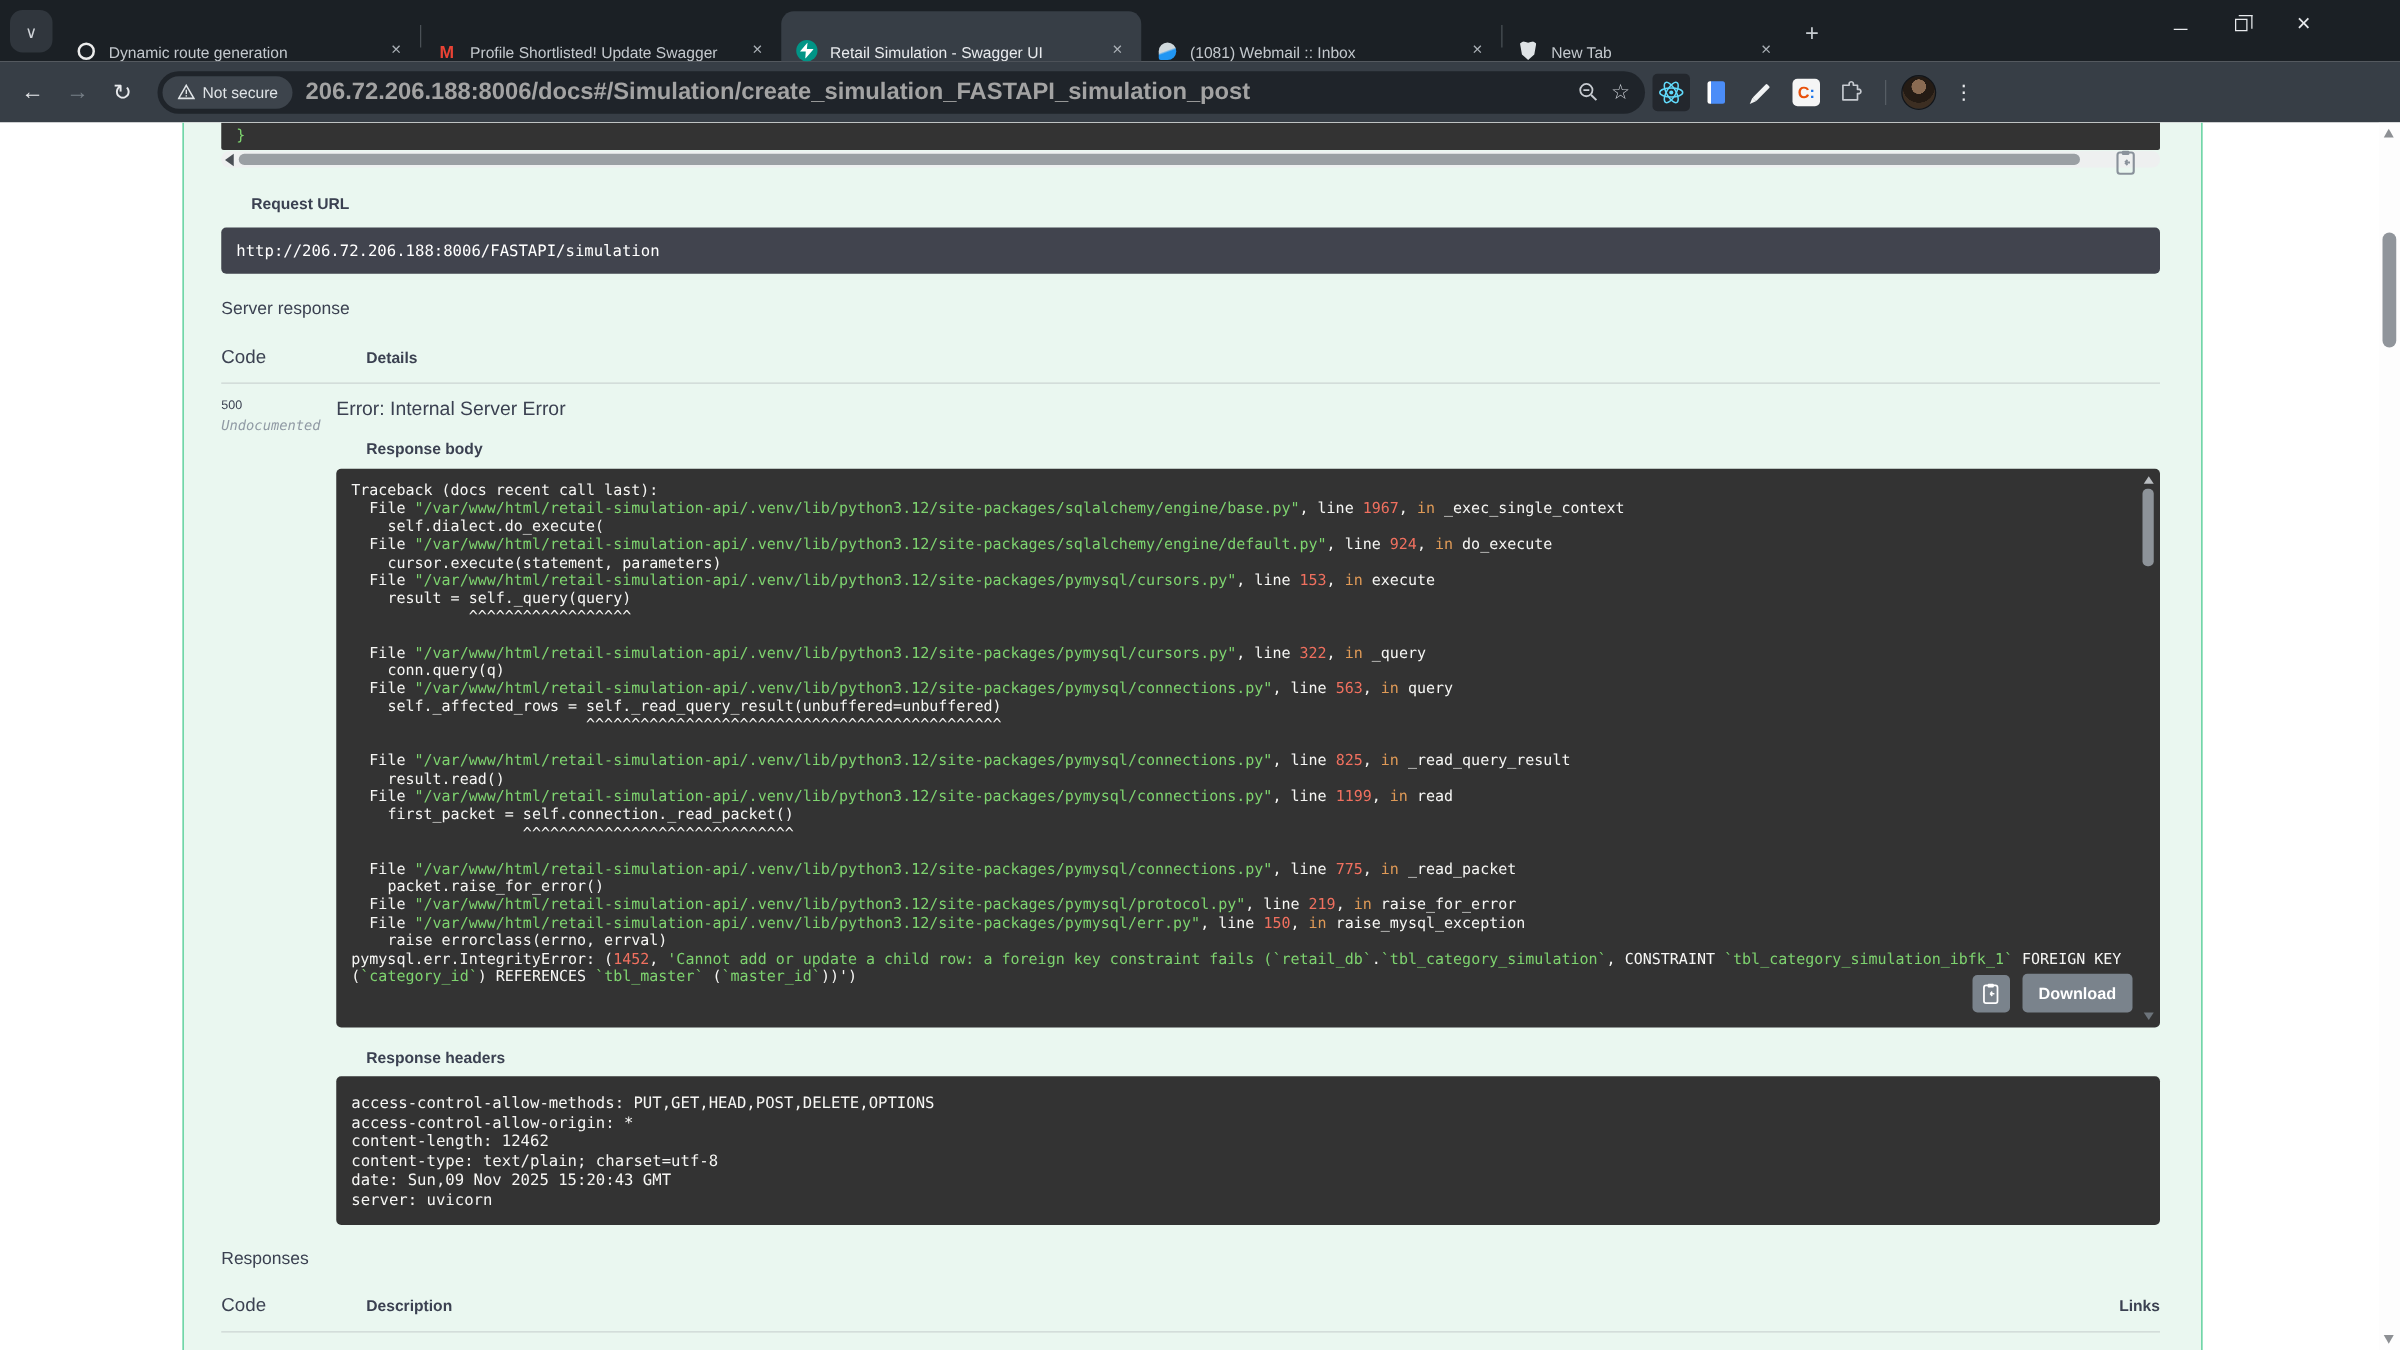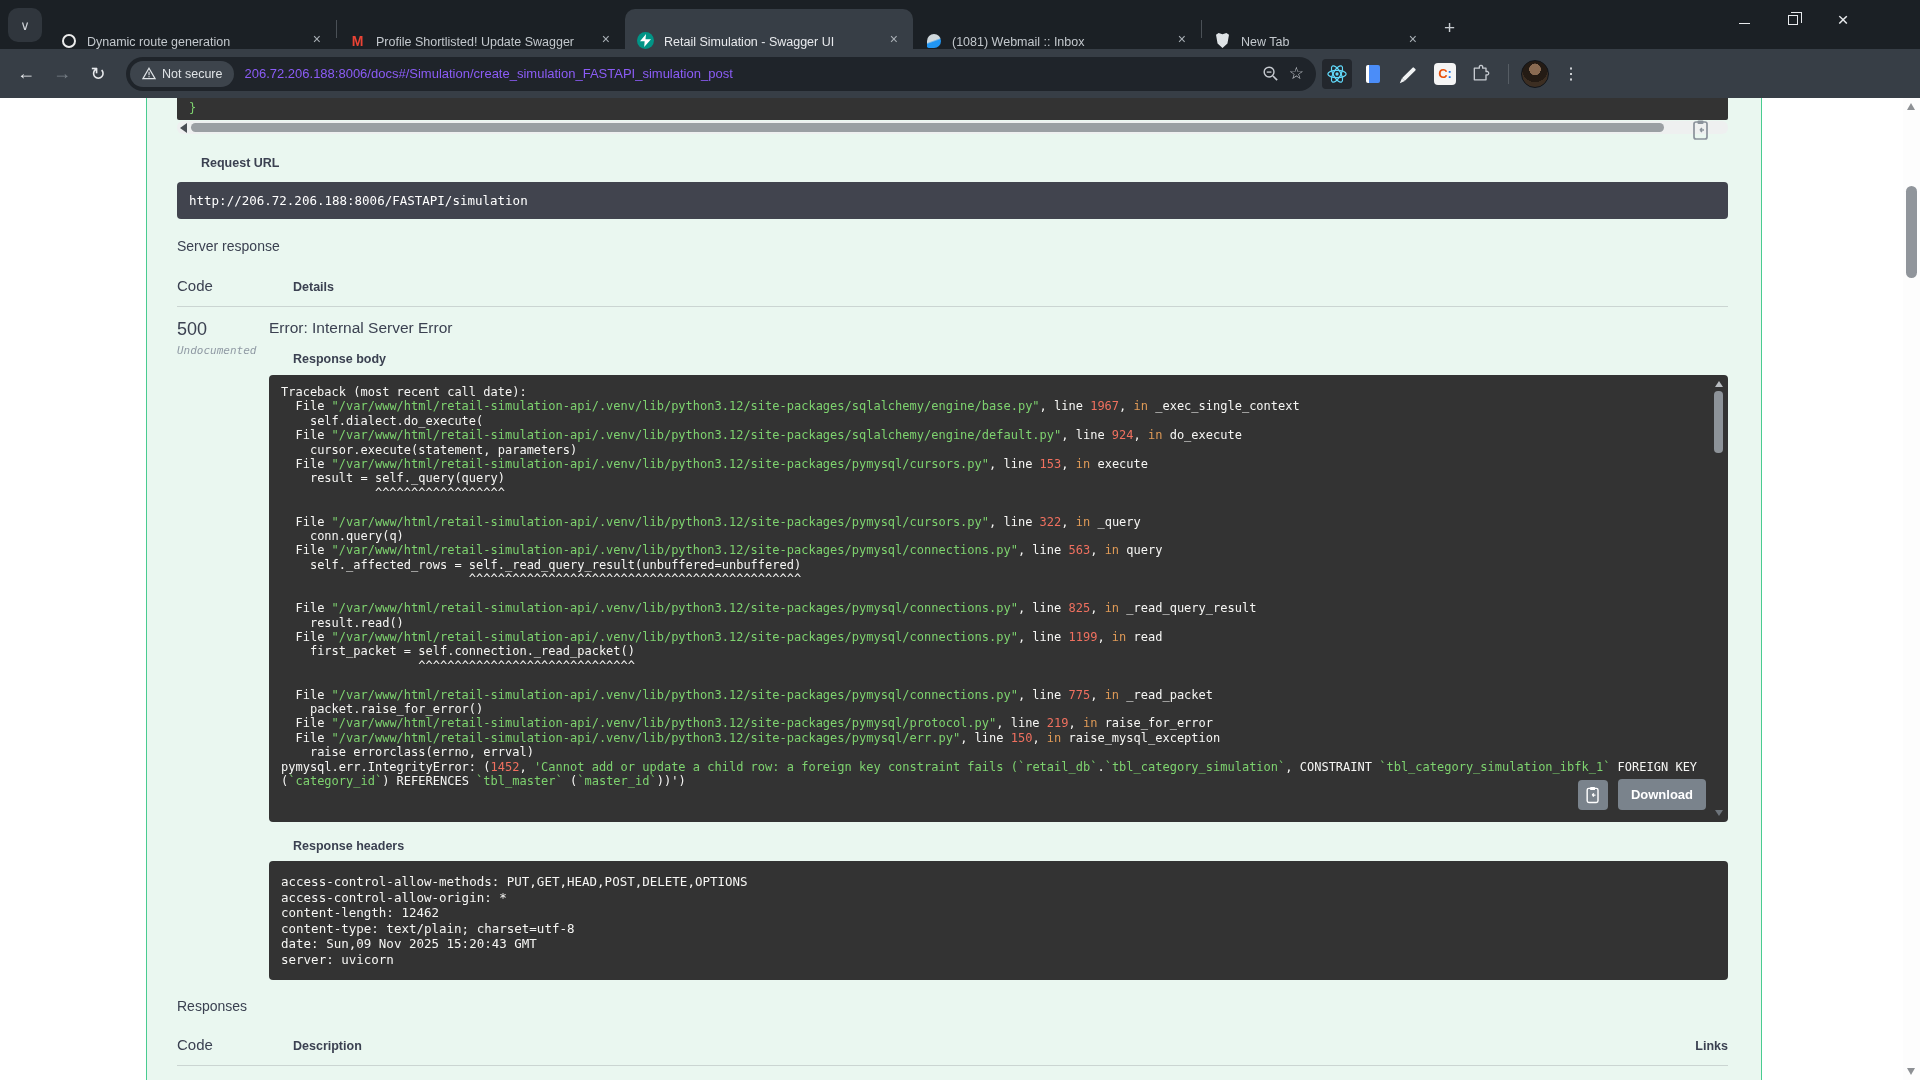--- a/index.html
+++ b/index.html
@@ -36,21 +36,21 @@
 
   
   .toolbar { height:49px; background:#373e46; display:flex; align-items:center; padding:0 10px; flex-shrink:0; gap:4px; }
   .navbtn { width:32px; height:32px; border-radius:50%; display:flex; align-items:center; justify-content:center;
             color:#e8eaed; font-size:18px; }
   .navbtn.dim { color:#788088; }
   .omnibox { flex:0 0 1190px; height:34px; background:#1f242a; border-radius:17px; display:flex; align-items:center;
              margin-left:8px; padding:0 12px 0 4px; }
   .chip { height:26px; background:#3d444c; border-radius:13px; display:flex; align-items:center; gap:6px;
           color:#dfe3e6; font-size:12.5px; padding:0 12px; margin-right:10px; }
-  .url { color:#8b5cf6; font-size:13px; flex:1; white-space:nowrap; overflow:hidden; }
+  .url { color:#a3a3a3; font-size:19px; flex:1; white-space:nowrap; overflow:hidden;font-weight:bold; }
   .boxicon { margin-left:10px; color:#c7cbd1; font-size:15px; display:flex; align-items:center; }
   .ext { width:30px; height:30px; display:flex; align-items:center; justify-content:center; border-radius:6px; margin-left:2px; }
   .ext-react { background:#23272d; border-radius:4px; }
   .ext-file { width:14px; height:18px; background:linear-gradient(90deg,#fff 22%,#4b8df8 22%); border-radius:2px; }
   .ext-pen { width:4px; height:16px; background:#f1f3f4; transform:rotate(45deg); border-radius:1px; position:relative; }
   .ext-pen:after { content:""; position:absolute; bottom:-5px; left:0; border-left:2px solid transparent; border-right:2px solid transparent; border-top:5px solid #f1f3f4; }
   .ext-cc { width:22px; height:22px; background:#f5f5f5; border-radius:4px; font-weight:bold; font-size:13px;
             display:flex; align-items:center; justify-content:center; }
   .ext-cc .c { color:#e8500a; } .ext-cc .colon { color:#1a73e8; }
   .tb-sep { width:1px; height:20px; background:#565d64; margin:0 8px; }
@@ -72,21 +72,21 @@
 
   .lbl { font-size:12.5px; font-weight:bold; color:#3b4151;padding-left:24px; }
   .h14 { font-size:14px; font-weight:normal; color:#3b4151; }
   .request-url-bar { margin-top:12px; height:37px; background:#41444e; border-radius:4px; color:#fff;
                      font-family:"DejaVu Sans Mono", monospace; font-size:12.5px; display:flex; align-items:center; padding-left:12px; }
 
   .tbl-head { display:grid; grid-template-columns:92px 1fr auto; align-items:baseline; }
   .divider { height:1px; background:#cbd5d2; margin-top:12px; }
 
   .resp-row { display:grid; grid-template-columns:92px 1fr; margin-top:12px; }
-  .code-500 { font-size:18px; color:#3b4151; }
+  .code-500 { font-size:10px; color:#3b4151; }
   .undoc { font-family:"DejaVu Sans Mono", monospace; font-style:italic; font-size:11px; color:#909aa4; margin-top:4px; }
   .err-title { font-size:15.5px; color:#3b4151; }
 
   .codeblock { background:#333; border-radius:4px; color:#fff; font-family:"DejaVu Sans Mono", monospace;
                font-size:12px; line-height:14.4px; padding:10px 26px 10px 12px; position:relative; overflow:hidden; }
   #traceback-code { height:427px; overflow:hidden; }
   .cl { white-space:pre-wrap; word-break:break-all; min-height:14.4px; }
   .tok-w { color:#f6f6f4; } .tok-g { color:#7ed36f; } .tok-r { color:#f0705f; } .tok-o { color:#df9a57; }
 
   .float-btns { position:absolute; right:22px; bottom:12px; display:flex; gap:10px; align-items:center; }
@@ -267,21 +267,21 @@
         <div>
           <div class="code-500">500</div>
           <div class="undoc">Undocumented</div>
         </div>
         <div>
           <div class="err-title">Error: Internal Server Error</div>
           <div class="lbl" style="margin-top:15px">Response body</div>
 
           <div class="codeblock" style="margin-top:9px">
             <div id="traceback-code">
-                <div class="cl"><span class="tok-w">Traceback (most recent call date):</span></div>
+                <div class="cl"><span class="tok-w">Traceback (docs recent call last):</span></div>
                 <div class="cl"><span class="tok-w">  File </span><span class="tok-g">"/var/www/html/retail-simulation-api/.venv/lib/python3.12/site-packages/sqlalchemy/engine/base.py"</span><span class="tok-w">, line </span><span class="tok-r">1967</span><span class="tok-w">, </span><span class="tok-o">in</span><span class="tok-w"> _exec_single_context</span></div>
                 <div class="cl"><span class="tok-w">    self.dialect.do_execute(</span></div>
                 <div class="cl"><span class="tok-w">  File </span><span class="tok-g">"/var/www/html/retail-simulation-api/.venv/lib/python3.12/site-packages/sqlalchemy/engine/default.py"</span><span class="tok-w">, line </span><span class="tok-r">924</span><span class="tok-w">, </span><span class="tok-o">in</span><span class="tok-w"> do_execute</span></div>
                 <div class="cl"><span class="tok-w">    cursor.execute(statement, parameters)</span></div>
                 <div class="cl"><span class="tok-w">  File </span><span class="tok-g">"/var/www/html/retail-simulation-api/.venv/lib/python3.12/site-packages/pymysql/cursors.py"</span><span class="tok-w">, line </span><span class="tok-r">153</span><span class="tok-w">, </span><span class="tok-o">in</span><span class="tok-w"> execute</span></div>
                 <div class="cl"><span class="tok-w">    result = self._query(query)</span></div>
                 <div class="cl"><span class="tok-w">             ^^^^^^^^^^^^^^^^^^</span></div>
                 <div class="cl">&nbsp;</div>
                 <div class="cl"><span class="tok-w">  File </span><span class="tok-g">"/var/www/html/retail-simulation-api/.venv/lib/python3.12/site-packages/pymysql/cursors.py"</span><span class="tok-w">, line </span><span class="tok-r">322</span><span class="tok-w">, </span><span class="tok-o">in</span><span class="tok-w"> _query</span></div>
                 <div class="cl"><span class="tok-w">    conn.query(q)</span></div>

